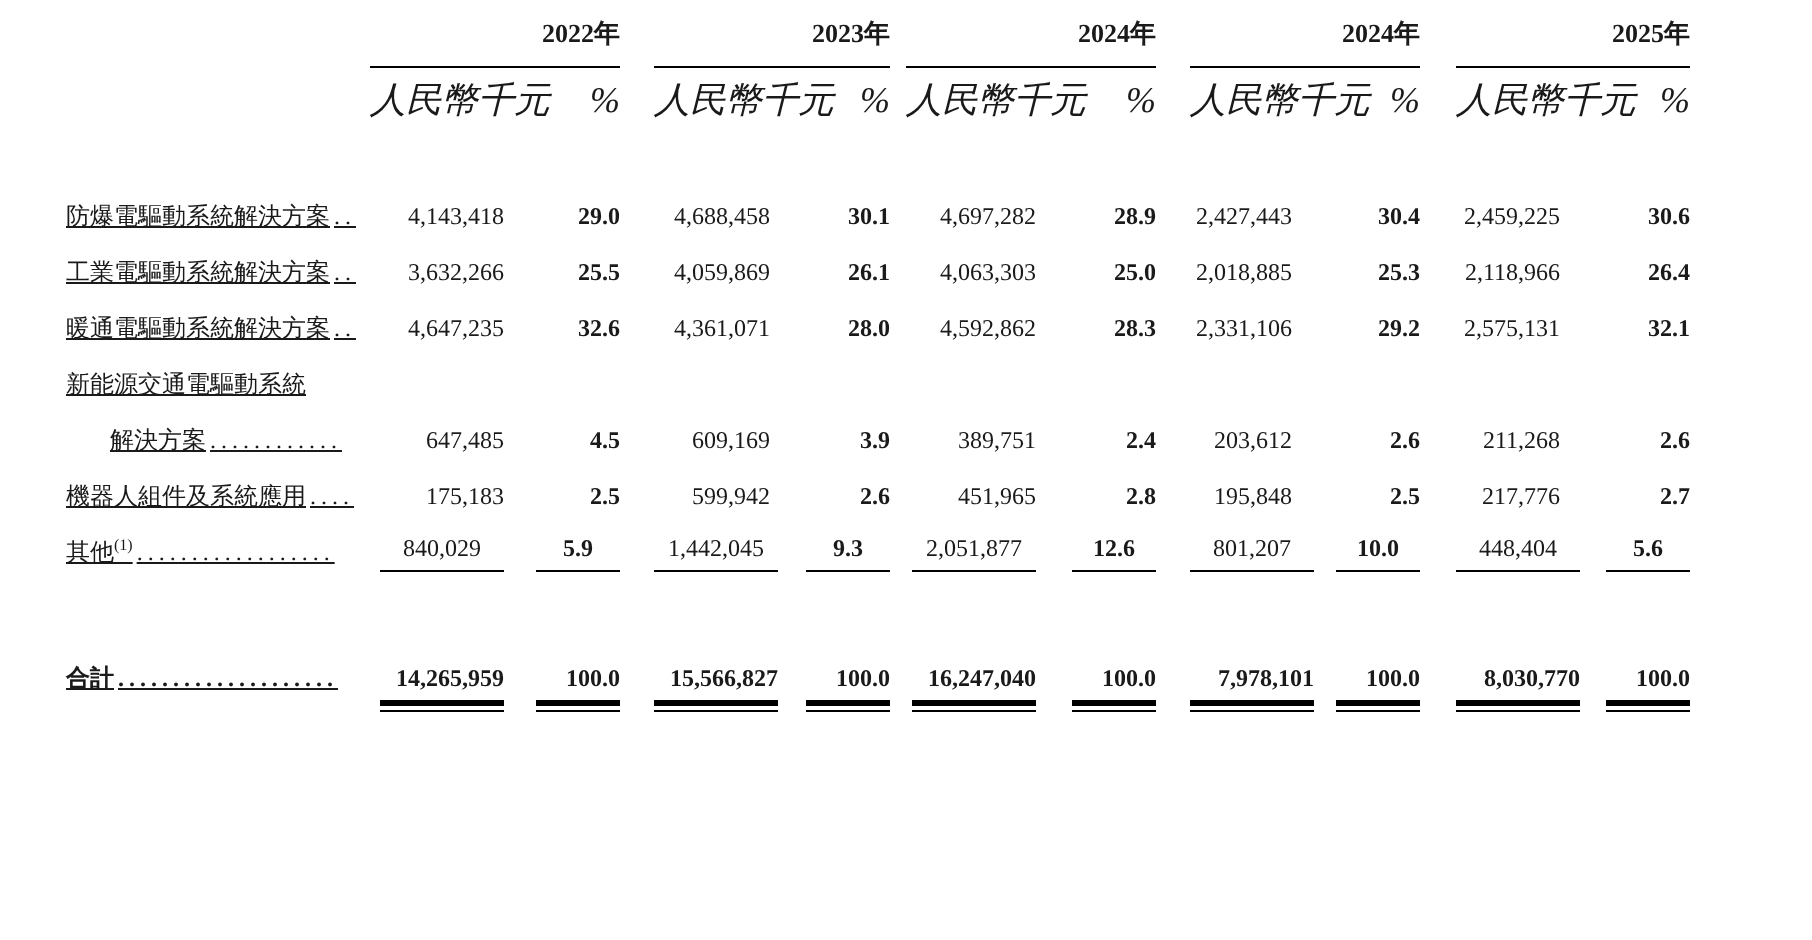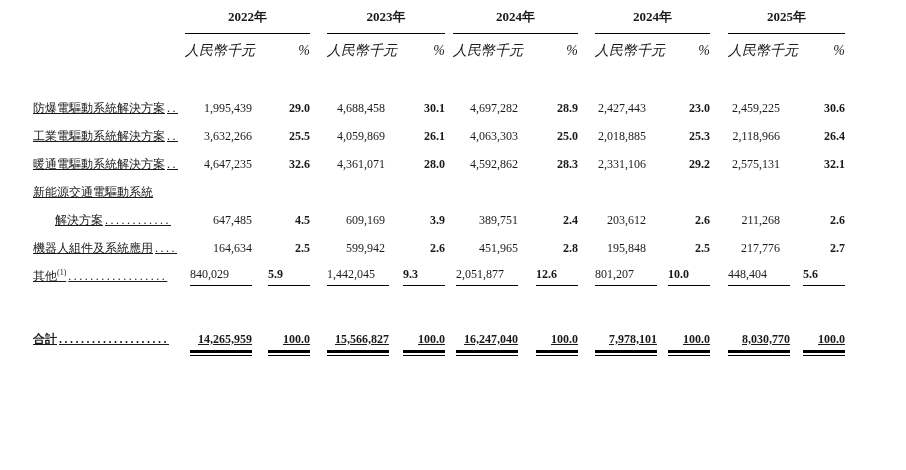--- a/index.html
+++ b/index.html
@@ -8,49 +8,49 @@
     font-family:"Liberation Serif","DejaVu Serif",serif;
     color:#1a1a1a;
   }
   table { border-collapse:collapse; table-layout:fixed; width:845px; }
   td { padding:0; font-size:12px; white-space:nowrap; vertical-align:bottom; }
 
   
   tr.r-group td { padding-top:14px; padding-bottom:12px; line-height:16px; }
   td.gtitle { text-align:center; font-weight:bold; font-size:13px; border-bottom:1.5px solid #000; }
   tr.r-years td { padding-top:8px; padding-bottom:8px; line-height:17px; }
-  td.ylab { text-align:center; font-weight:bold; font-size:13px; border-bottom:1.5px solid #000; }
-  tr.r-units td { padding-top:8px; padding-bottom:3px; line-height:17px; font-size:14px; }
+  td.ylab { text-align:right; font-weight:bold; font-size:13px; border-bottom:1.5px solid #000; }
+  tr.r-units td { padding-top:8px; padding-bottom:3px; line-height:17px; font-size:18px; }
   td.uamt { text-align:left; font-style:italic; }
   td.upct { text-align:right; font-style:italic; }
   tr.r-unaud td { padding-top:4px; padding-bottom:4px; line-height:16px; }
   td.unaud { text-align:center; font-size:12px; transform:translateX(26px); }
 
   
   tr.r-gap1 td { height:32px; }
   tr.r-gap2 td { height:40px; }
 
   
   tr.r-data td { height:28px; vertical-align:middle; }
   td.lbl { padding-left:33px; font-size:12px;text-decoration:underline; }
   td.lbl.sub { padding-left:55px; }
   td.amt { text-align:right; padding-right:5px; }
   td.pct { text-align:right;font-weight:bold; }
   .dots { letter-spacing:2.5px; margin-left:2px; }
   sup.fnote { font-size:8px; vertical-align:super; line-height:0; }
 
   
-  .u1 { display:inline-block; border-bottom:1.2px solid #000; padding-bottom:3px; text-align:left; }
+  .u1 { display:inline-block; border-bottom:1.2px solid #000; padding-bottom:3px; text-align:center; }
   .wa { min-width:62px; }
   .wp { min-width:42px; }
 
   
   tr.r-total td { vertical-align:top; line-height:19px; font-weight:bold; font-size:12px; }
   .dd { display:inline-block; border-bottom:1.5px solid #000; padding-bottom:2px; }
-  .db { display:inline-block; border-bottom:3.5px solid #000; padding-bottom:1px; text-align:right;text-decoration:underline; }
+  .db { display:inline-block; border-bottom:3.5px solid #000; padding-bottom:1px; text-align:right; }
 </style>
 </head>
 <body>
 
 <table>
   <colgroup>
     <col style="width:185px">
       <col style="width:72px">
       <col style="width:53px">
       <col style="width:17px">
@@ -100,31 +100,31 @@
     <td class="upct">%</td>
   </tr>
 
 
   <tr class="r-gap1">
         <td colspan="15"></td>
       </tr>
 
   <tr class="r-data">
     <td class="lbl"><span>防爆電驅動系統解決方案</span><span class="dots">..</span></td>
-    <td class="amt">1,995,439</td>
+    <td class="amt">4,143,418</td>
     <td class="pct">29.0</td>
     <td></td>
     <td class="amt">4,688,458</td>
     <td class="pct">30.1</td>
     <td></td>
     <td class="amt">4,697,282</td>
     <td class="pct">28.9</td>
     <td></td>
     <td class="amt">2,427,443</td>
-    <td class="pct">23.0</td>
+    <td class="pct">30.4</td>
     <td></td>
     <td class="amt">2,459,225</td>
     <td class="pct">30.6</td>
   </tr>
 
   <tr class="r-data">
     <td class="lbl"><span>工業電驅動系統解決方案</span><span class="dots">..</span></td>
     <td class="amt">3,632,266</td>
     <td class="pct">25.5</td>
     <td></td>
@@ -177,21 +177,21 @@
     <td></td>
     <td class="amt">203,612</td>
     <td class="pct">2.6</td>
     <td></td>
     <td class="amt">211,268</td>
     <td class="pct">2.6</td>
   </tr>
 
   <tr class="r-data">
     <td class="lbl"><span>機器人組件及系統應用</span><span class="dots">....</span></td>
-    <td class="amt">164,634</td>
+    <td class="amt">175,183</td>
     <td class="pct">2.5</td>
     <td></td>
     <td class="amt">599,942</td>
     <td class="pct">2.6</td>
     <td></td>
     <td class="amt">451,965</td>
     <td class="pct">2.8</td>
     <td></td>
     <td class="amt">195,848</td>
     <td class="pct">2.5</td>

